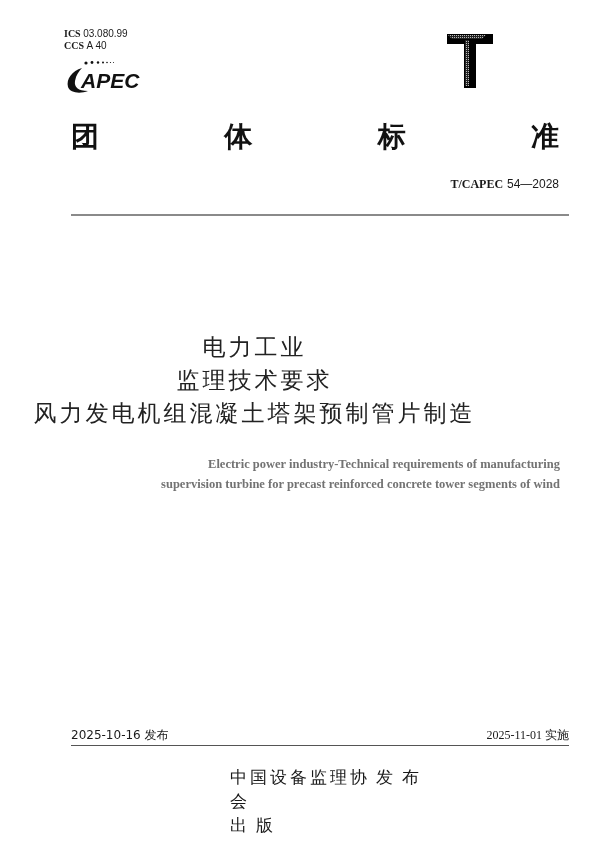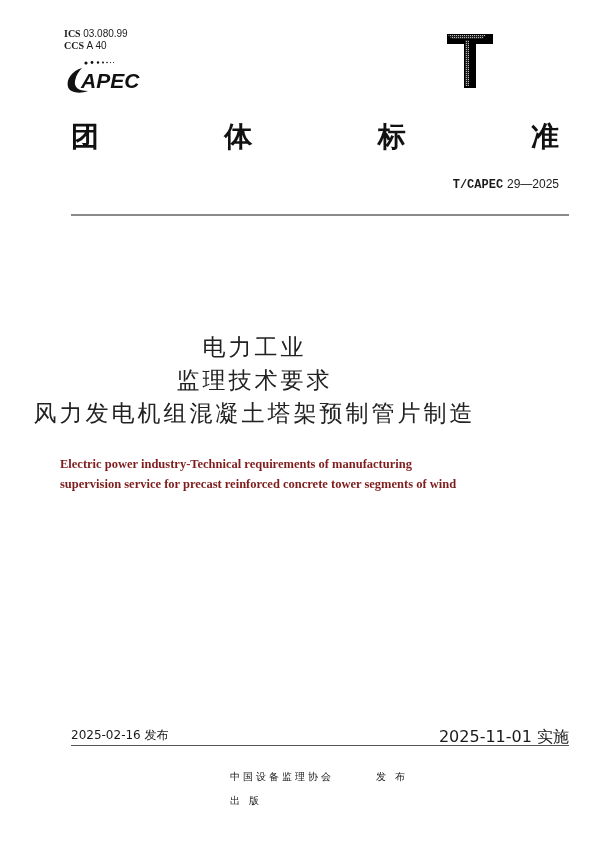--- a/index.html
+++ b/index.html
@@ -6,29 +6,29 @@
   body { width:609px; height:846px; position:relative; overflow:hidden; font-family:"DejaVu Sans", sans-serif; color:#1a1a1a; }
   .abs { position:absolute; }
   .codes { left:64px; top:28px; font-family:"Liberation Serif", serif; font-size:10px; line-height:12px; }
   .codes b { font-weight:bold; }
   .codes span.num { font-family:"Liberation Sans", sans-serif; font-weight:normal; }
   .logo { left:64px; top:57px; width:95px; height:38px; }
   .bigT { left:446px; top:33px; width:48px; height:56px; }
   .doc-type { left:71px; top:118px; width:488px; height:40px; display:flex; justify-content:space-between; font-size:28px; font-weight:bold; font-family:"DejaVu Sans", sans-serif; color:#111; }
   .doc-type span { display:block; }
   .std-no { right:50px; top:177px; font-size:12px; }
-  .std-no .pre { font-family:Liberation Mono, monospace; font-weight:bold; }
+  .std-no .pre { font-family:Liberation Serif, serif; font-weight:bold; }
   .std-no .num { font-family:"Liberation Sans", sans-serif; }
   .rule-top { left:71px; top:214px; width:498px; height:2px; background:#8a8a8a; }
   .cn-title { left:0; top:331px; width:509px; text-align:center; font-size:23px; line-height:33px; letter-spacing:3px; color:#222; }
-  .en-title { left:60px; top:454px; width:500px; text-align:left; font-family:"Liberation Serif", serif; font-weight:bold; font-size:12.5px; line-height:20px; color:#7f1d1d; }
+  .en-title { left:60px; top:454px; width:500px; text-align:right; font-family:"Liberation Serif", serif; font-weight:bold; font-size:12.5px; line-height:20px; color:#737373; }
   .date-left { left:71px; top:727px; font-size:12px; }
-  .date-right { right:40px; top:727px; font-size:16px; }
+  .date-right { right:40px; top:727px; font-size:12px;font-family:Liberation Serif, serif; }
   .rule-bottom { left:71px; top:745px; width:498px; height:1px; background:#555; }
-  .publisher { left:230px; top:765px; font-size:10px; line-height:24px; letter-spacing:3px; }
+  .publisher { left:230px; top:765px; font-size:17px; line-height:24px; letter-spacing:3px; }
   .publisher .row { display:flex; }
   .publisher .org { width:146px; }
   .publisher .role { letter-spacing:9px;text-align:center; }
 </style>
 </head>
 <body>
 
 <div class="abs codes">
   <div><b>ICS</b> <span class="num">03.080.99</span></div>
   <div><b>CCS</b> <span class="num">A 40</span></div>
@@ -64,37 +64,37 @@
 
 <div class="abs doc-type">
   <span>团</span>
   <span>体</span>
   <span>标</span>
   <span>准</span>
 </div>
 
 <div class="abs std-no">
   <span class="pre">T/CAPEC</span>
-  <span class="num">29—2025</span>
+  <span class="num">54—2028</span>
 </div>
 
 <div class="abs rule-top"></div>
 
 <div class="abs cn-title">
   <div>电力工业</div>
   <div>监理技术要求</div>
   <div>风力发电机组混凝土塔架预制管片制造</div>
 </div>
 
 <div class="abs en-title">
   <div>Electric power industry-Technical requirements of manufacturing</div>
-  <div>supervision service for precast reinforced concrete tower segments of wind</div>
+  <div>supervision turbine for precast reinforced concrete tower segments of wind</div>
 </div>
 
-<div class="abs date-left">2025-02-16 发布</div>
+<div class="abs date-left">2025-10-16 发布</div>
 <div class="abs date-right">2025-11-01 实施</div>
 <div class="abs rule-bottom"></div>
 
 <div class="abs publisher">
   <div class="row">
     <span class="org">中国设备监理协会</span>
     <span class="role">发布</span>
   </div>
   <div class="row">
     <span class="role">出版</span>

